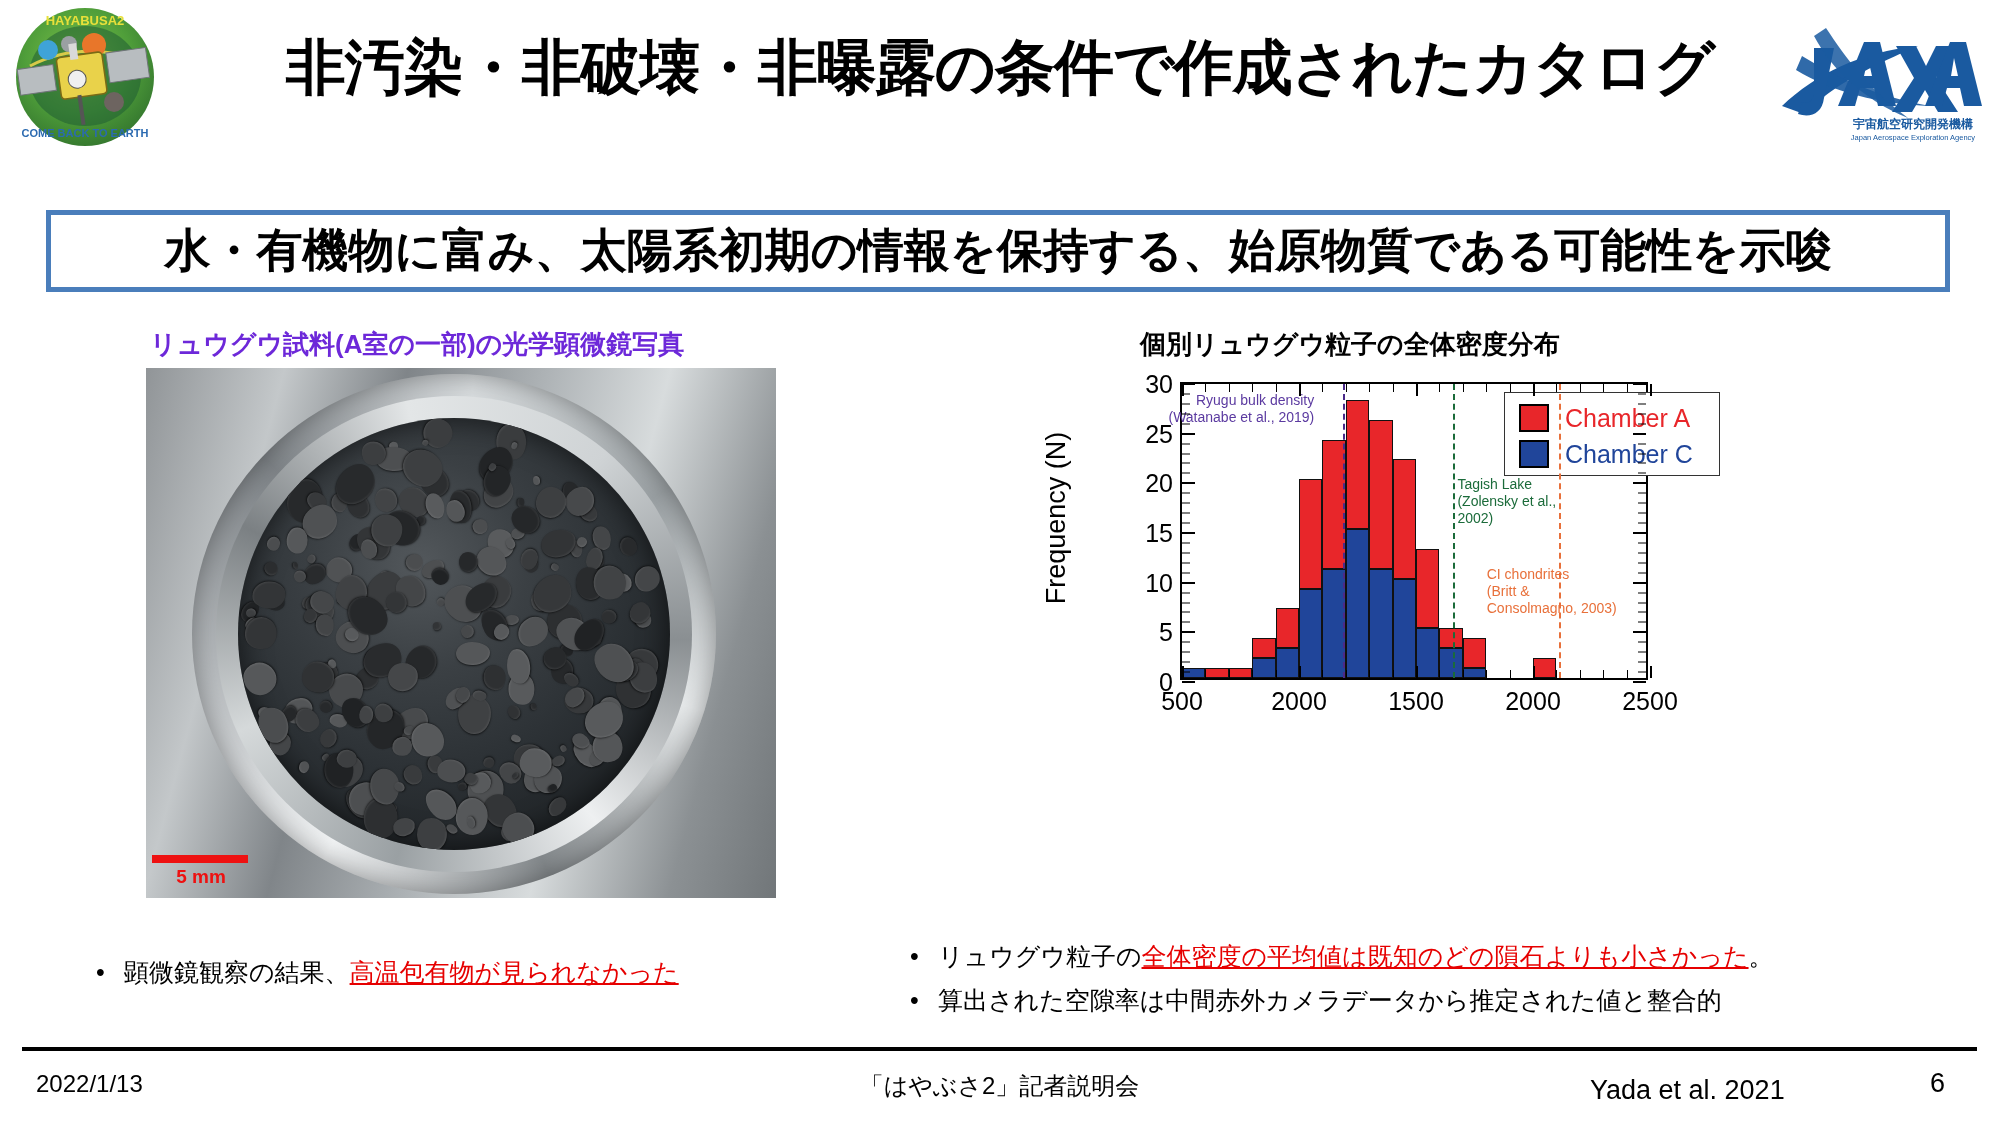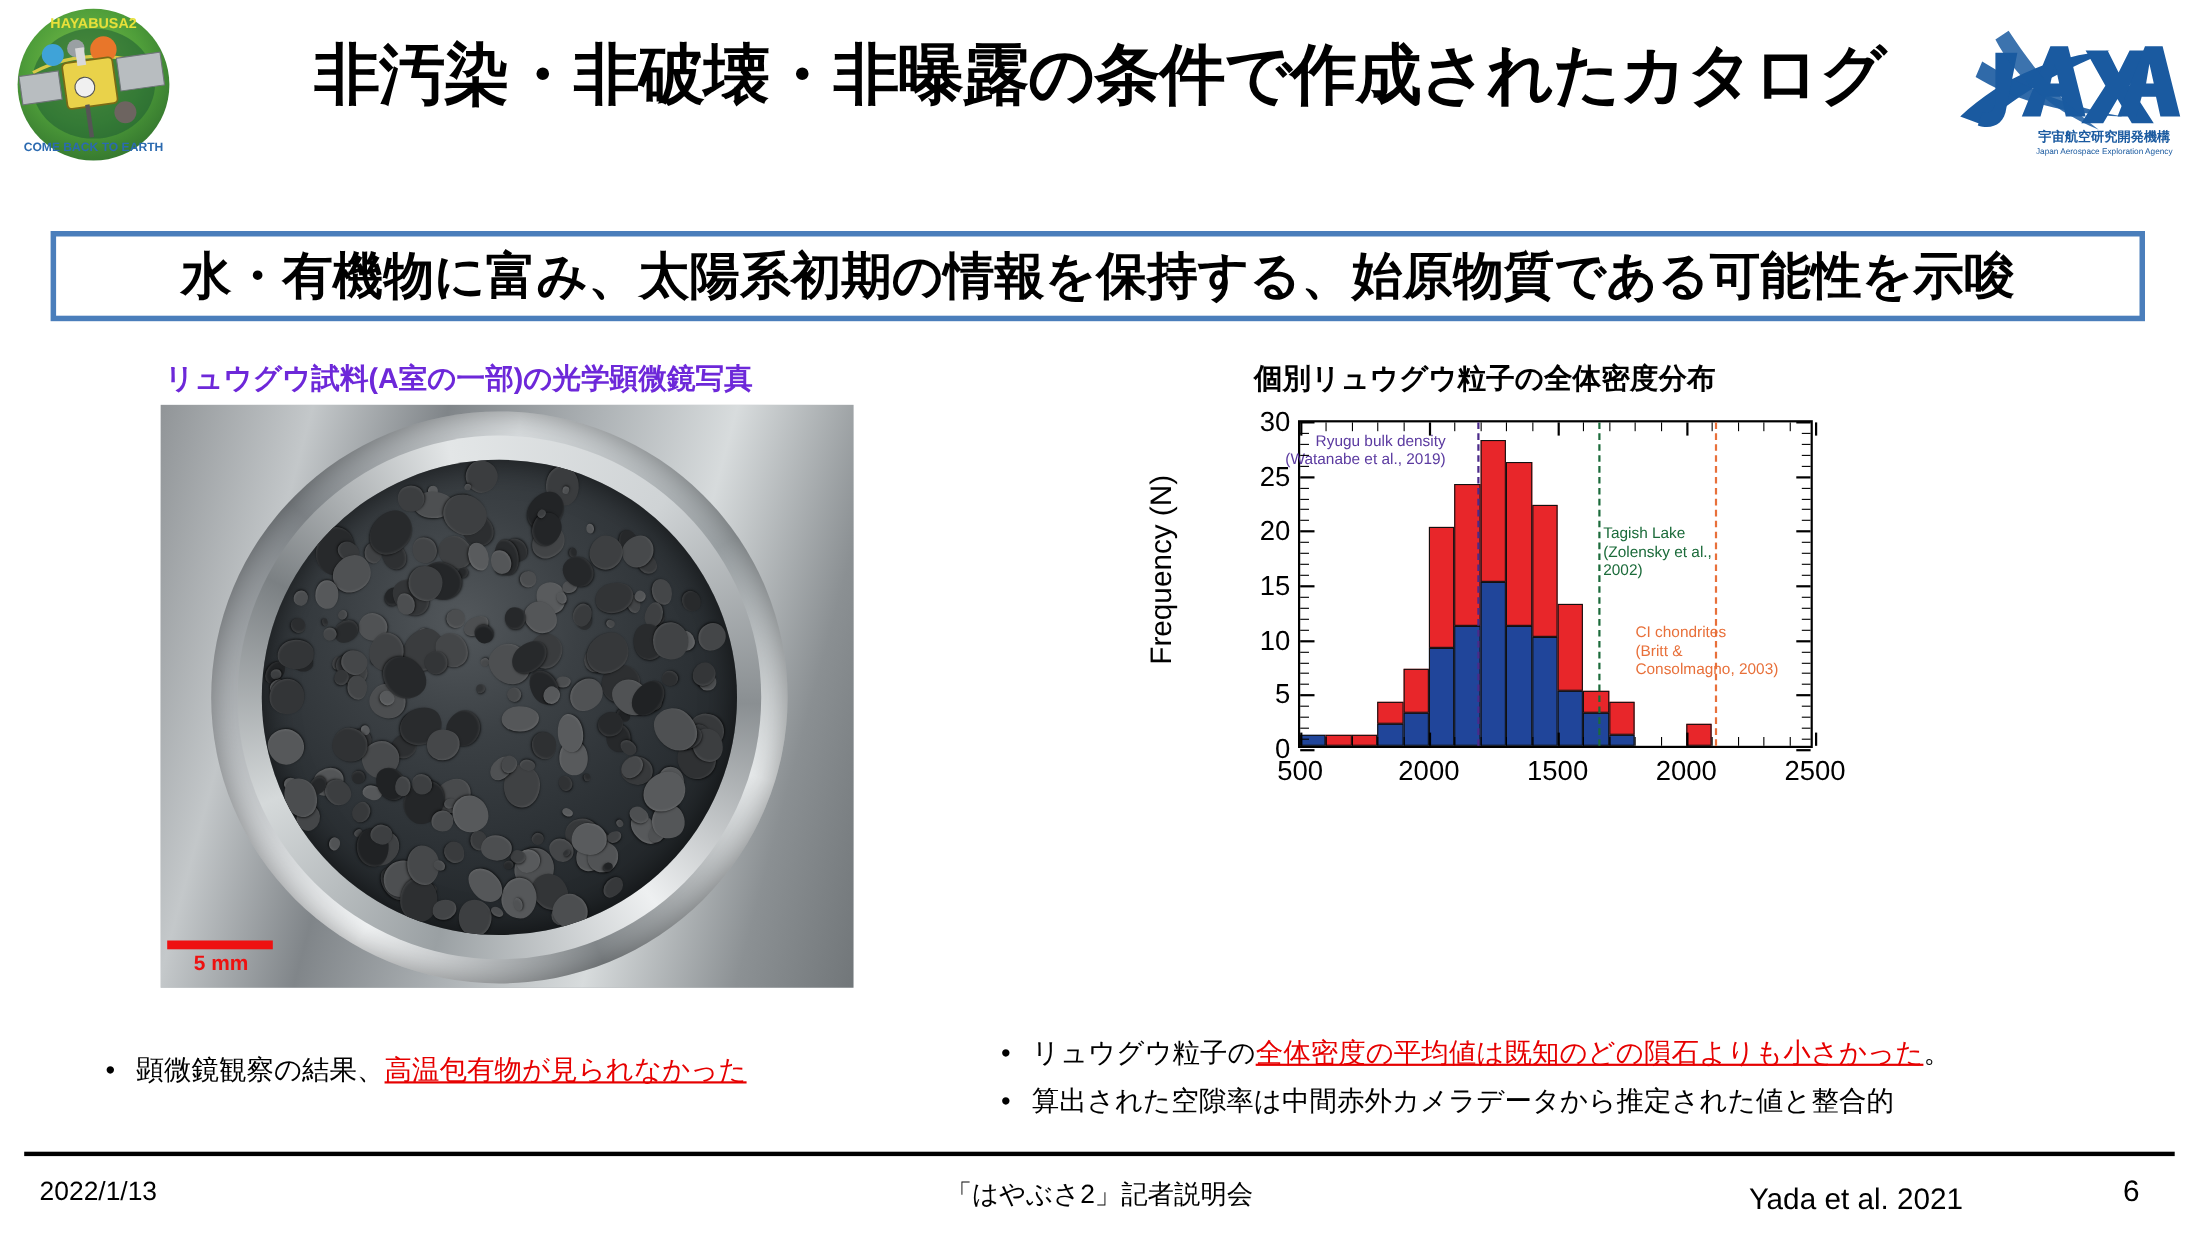--- a/index.html
+++ b/index.html
@@ -451,20 +451,30 @@
   </div>
   <div class="scale-bar"></div>
   <div class="scale-label">5 mm</div>
 
   <div class="cap-right">個別リュウグウ粒子の全体密度分布</div>
 
   <div class="chart-wrap">
     <div class="ylabel">Frequency (N)</div>
     <div class="plot" id="plot">
 
+      <div class="legend">
+        <div class="leg-row">
+          <span class="leg-sw a"></span>
+          <span class="leg-txt a">Chamber A</span>
+        </div>
+        <div class="leg-row">
+          <span class="leg-sw c"></span>
+          <span class="leg-txt c">Chamber C</span>
+        </div>
+      </div>
     <div class="bar" style="left: 0px; width: 23.4px; height: 9.93333px;">
           <div class="seg c" style="bottom: 0px; height: 9.93333px;"></div>
         </div>
         <div class="bar" style="left: 23.4px; width: 23.4px; height: 9.93333px;">
           <div class="seg a" style="bottom: 0px; height: 9.93333px;"></div>
         </div>
         <div class="bar" style="left: 46.8px; width: 23.4px; height: 9.93333px;">
           <div class="seg a" style="bottom: 0px; height: 9.93333px;"></div>
         </div>
         <div class="bar" style="left: 70.2px; width: 23.4px; height: 39.7333px;">

